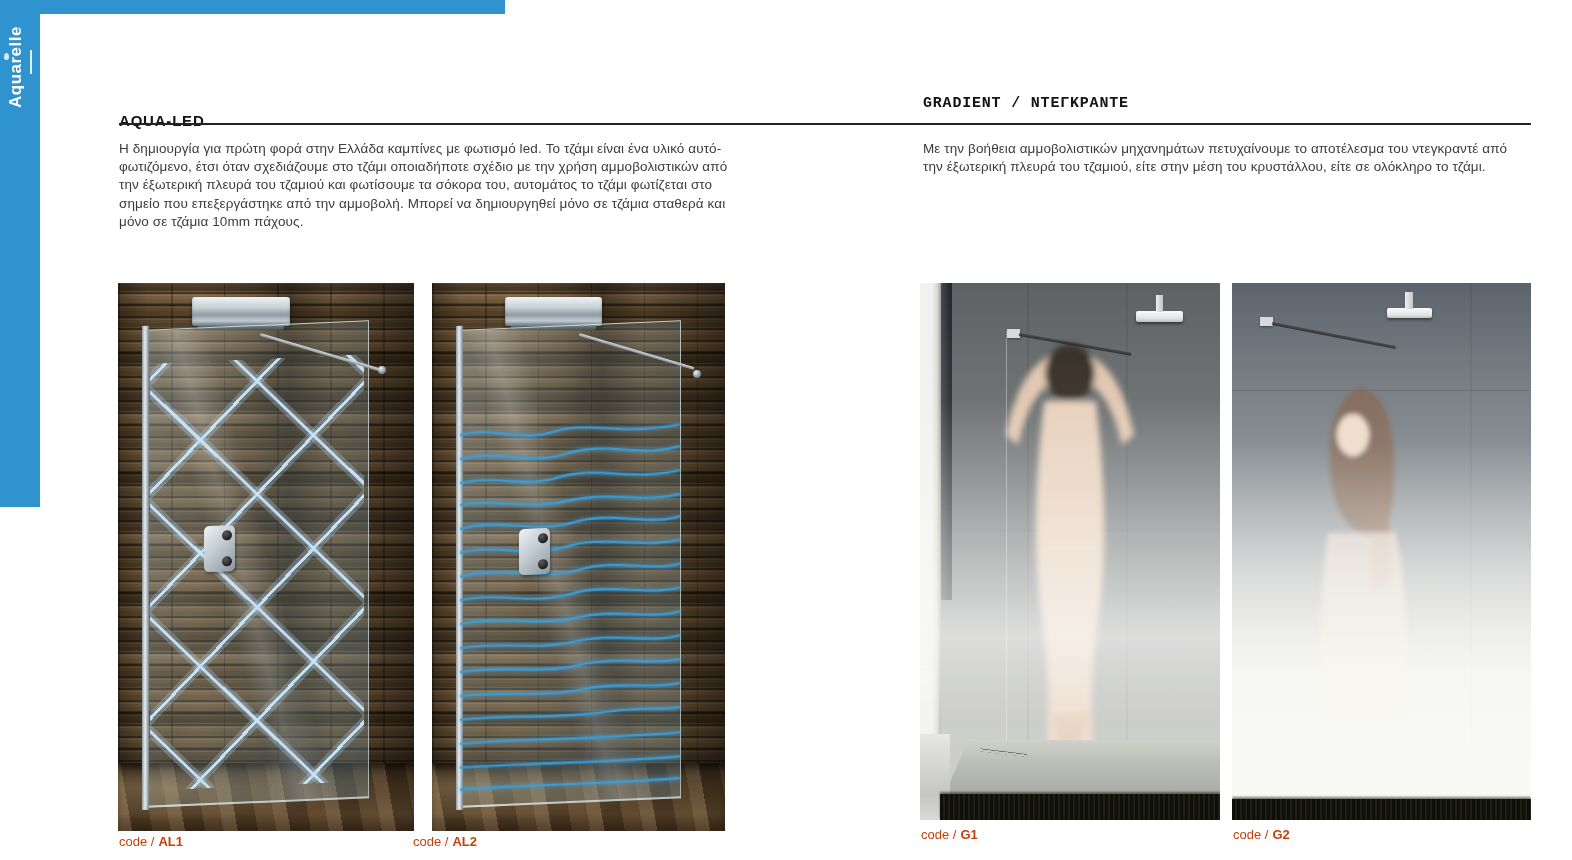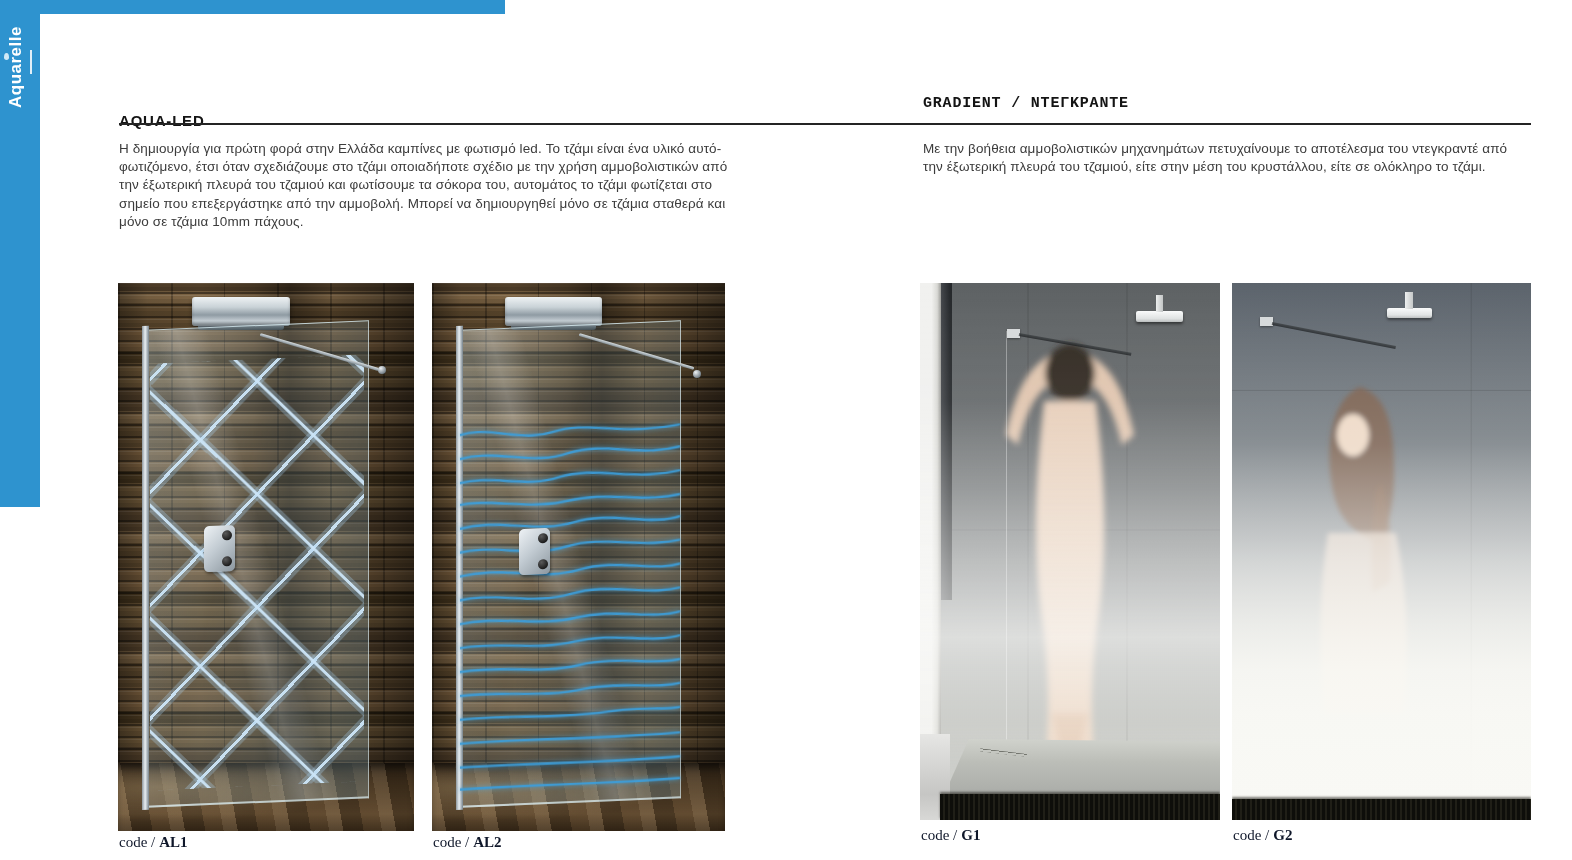--- a/index.html
+++ b/index.html
@@ -24,21 +24,21 @@
   .rule{position:absolute;left:119px;top:123px;width:1412px;height:2px;background:#242424;}
   .section-heading{position:absolute;top:95px;font-size:15px;font-weight:bold;color:#141414;letter-spacing:.8px;}
   .h-left{left:119px;margin-top:17px;}
   .h-right{left:923px;font-family:Liberation Mono, monospace;}
   .para{position:absolute;top:140px;font-size:13.5px;line-height:18.2px;color:#3c3c3c;letter-spacing:.1px;}
   .p-left{left:119px;width:614px;}
   .p-right{left:923px;width:606px;}
 
   
   .figure{position:absolute;overflow:hidden;}
-  .caption{position:absolute;font-size:15px;color:#0f172a;font-family:Liberation Serif, serif;}
+  .caption{position:absolute;font-size:13px;color:#c2410c;}
   .caption .pfx{font-weight:normal;margin-right:4px;}
   .caption .code{font-weight:bold;}
 
   
   .fig-al1{left:118px;top:283px;width:296px;height:548px;}
   .fig-al2{left:432px;top:283px;width:293px;height:548px;}
   .wood-wall{position:absolute;inset:0;
     background:
       repeating-linear-gradient(180deg,
         rgba(255,255,255,.10) 0 1px, rgba(0,0,0,0) 1px 4px,
@@ -260,21 +260,21 @@
   </svg>
   <div class="fog-g2"></div>
   <div class="g-bracket"></div>
   <div class="g-arm"></div>
   <div class="g-mat"></div>
 </div>
 
 <div class="caption" style="left:119px;top:834px;">
   <span class="pfx">code /</span><span class="code">AL1</span>
 </div>
-<div class="caption" style="left:433px;top:834px;">
+<div class="caption" style="left:413px;top:834px;">
   <span class="pfx">code /</span><span class="code">AL2</span>
 </div>
 <div class="caption" style="left:921px;top:827px;">
   <span class="pfx">code /</span><span class="code">G1</span>
 </div>
 <div class="caption" style="left:1233px;top:827px;">
   <span class="pfx">code /</span><span class="code">G2</span>
 </div>
 
 </body></html>

